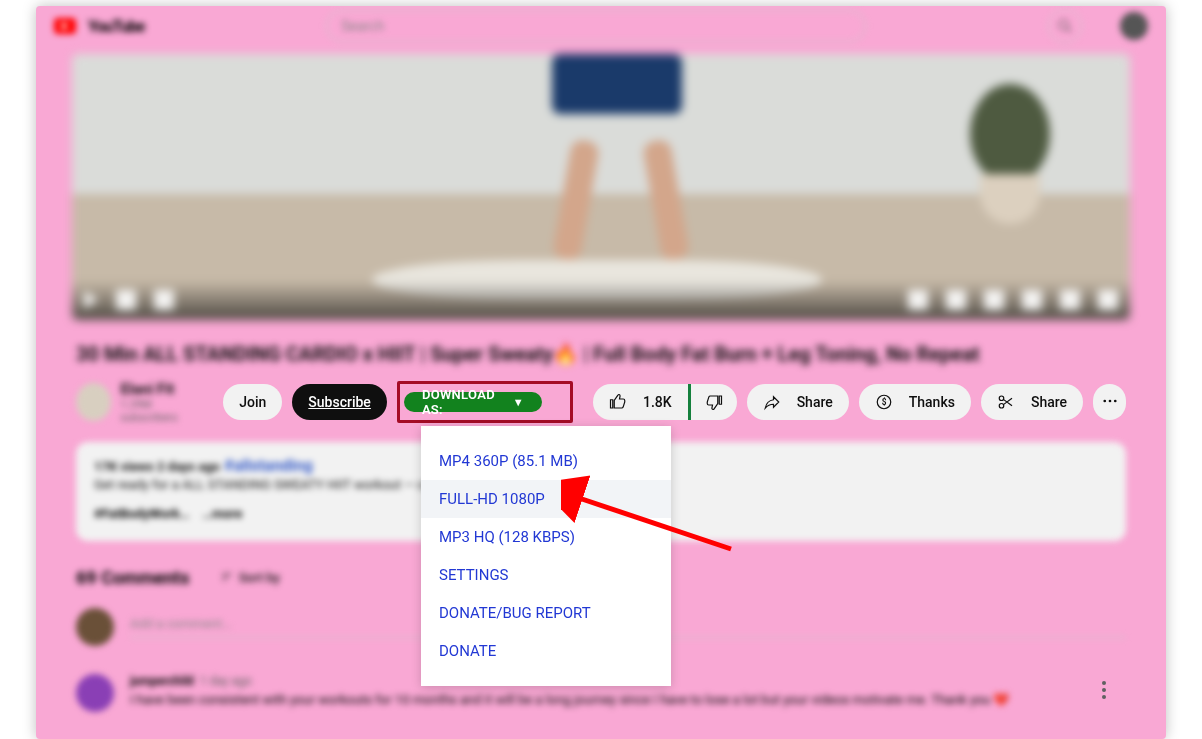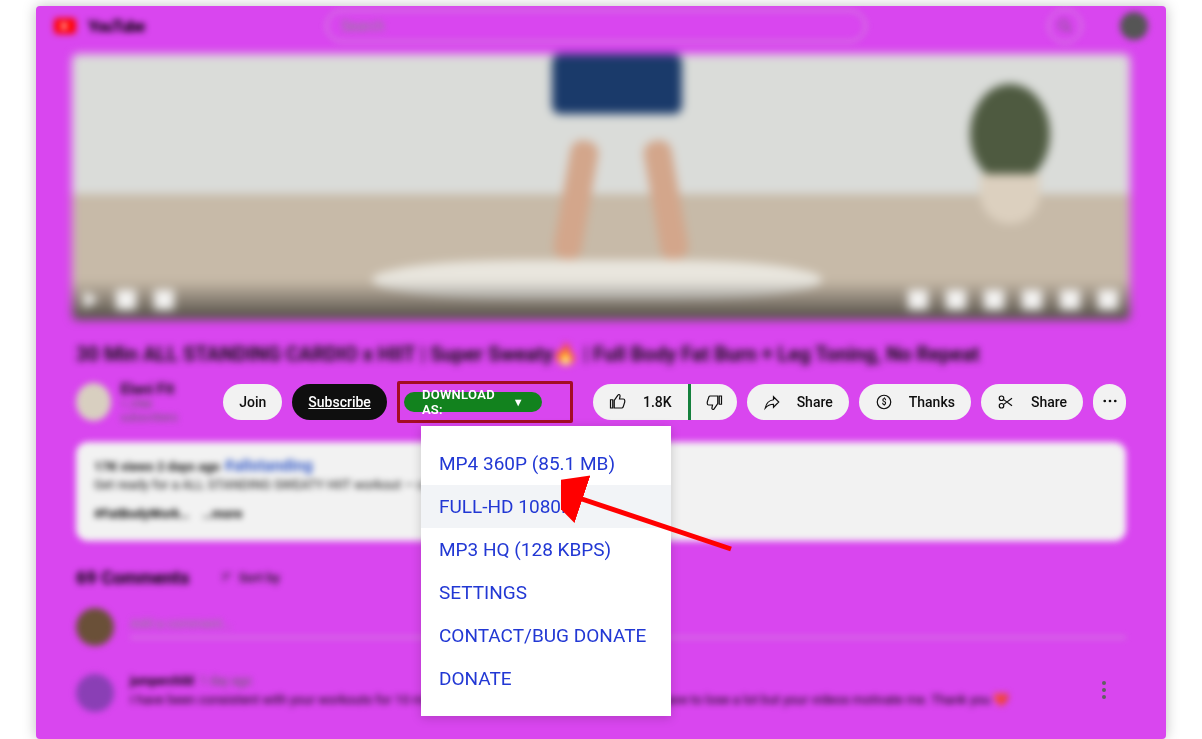--- a/index.html
+++ b/index.html
@@ -9,21 +9,21 @@
     font-family: Roboto, Arial, sans-serif;
     background: #fff;
     position: relative;
     overflow: hidden;
   }
   .shadow-frame {
     position: absolute;
     top: 6px; left: 36px; right: 36px; bottom: 0;
     box-shadow: 0 0 14px rgba(0,0,0,0.25);
     border-radius: 4px;
-    background: #d946ef;
+    background: #f9a8d4;
     overflow: hidden;
   }
 
   
   .yt-header {
     height: 40px;
     display: flex;
     align-items: center;
     padding: 0 18px;
     filter: blur(3px);
@@ -176,21 +176,21 @@
     top: 420px;
     left: 385px;
     width: 250px;
     background:#fff;
     box-shadow: 0 2px 10px rgba(0,0,0,0.18);
     padding: 16px 0;
     z-index: 50;
   }
   .dropdown .item {
     padding: 10px 18px;
-    font-size: 19px;
+    font-size: 15px;
     color: #2238d4;
     cursor:pointer;
   }
   .dropdown .item.hover { background:#f2f4f7;}
 
   
   .arrow {
     position:absolute;
     top: 468px;
     left: 525px;
@@ -380,21 +380,21 @@
     <span></span>
       <span></span>
       <span></span>
   </div>
 
   <div class="dropdown">
     <div class="item">MP4 360P (85.1 MB)</div>
     <div class="item hover">FULL-HD 1080P</div>
     <div class="item">MP3 HQ (128 KBPS)</div>
     <div class="item">SETTINGS</div>
-    <div class="item">CONTACT/BUG DONATE</div>
+    <div class="item">DONATE/BUG REPORT</div>
     <div class="item">DONATE</div>
   </div>
 
   <svg class="arrow" viewBox="0 0 180 80">
     <defs>
       <marker id="ah" markerWidth="12" markerHeight="12" refX="2" refY="5" orient="auto">
         <path d="M0,0 L10,5 L0,10 z" fill="#ff0000"></path>
       </marker>
     </defs>
     <line x1="170" y1="75" x2="12" y2="22" stroke="#ff0000" stroke-width="5" marker-end="url(#ah)"></line>

